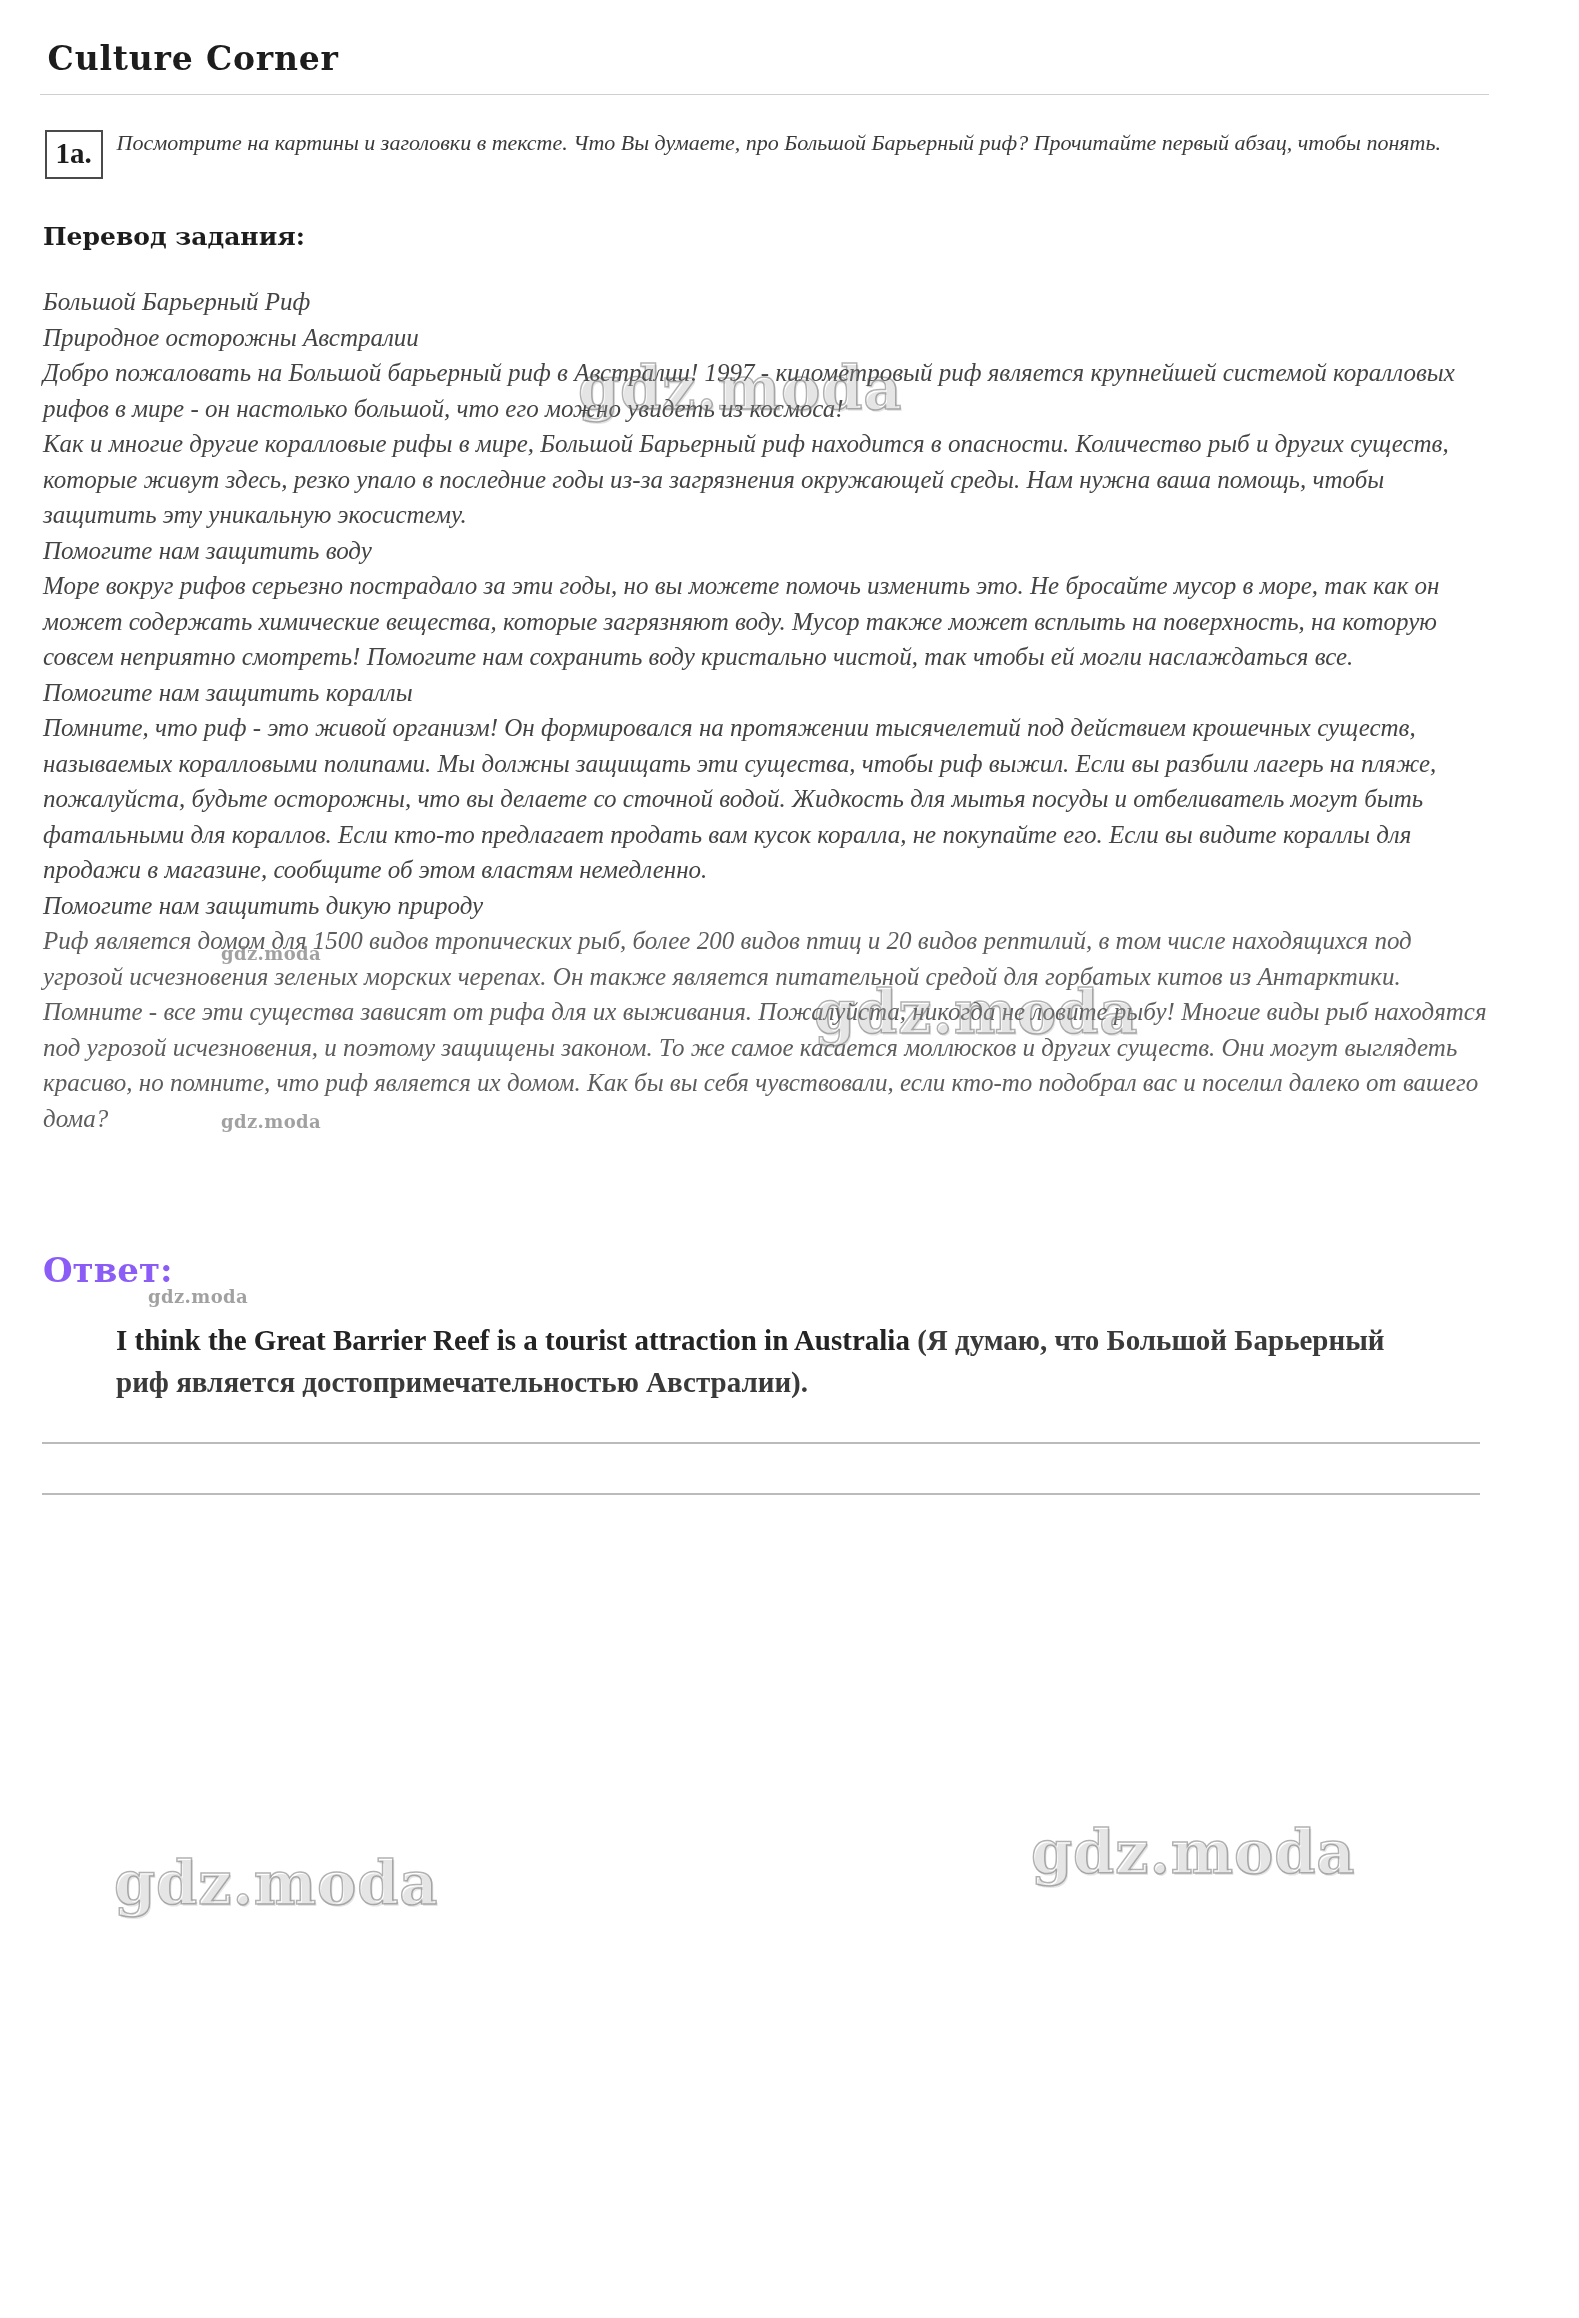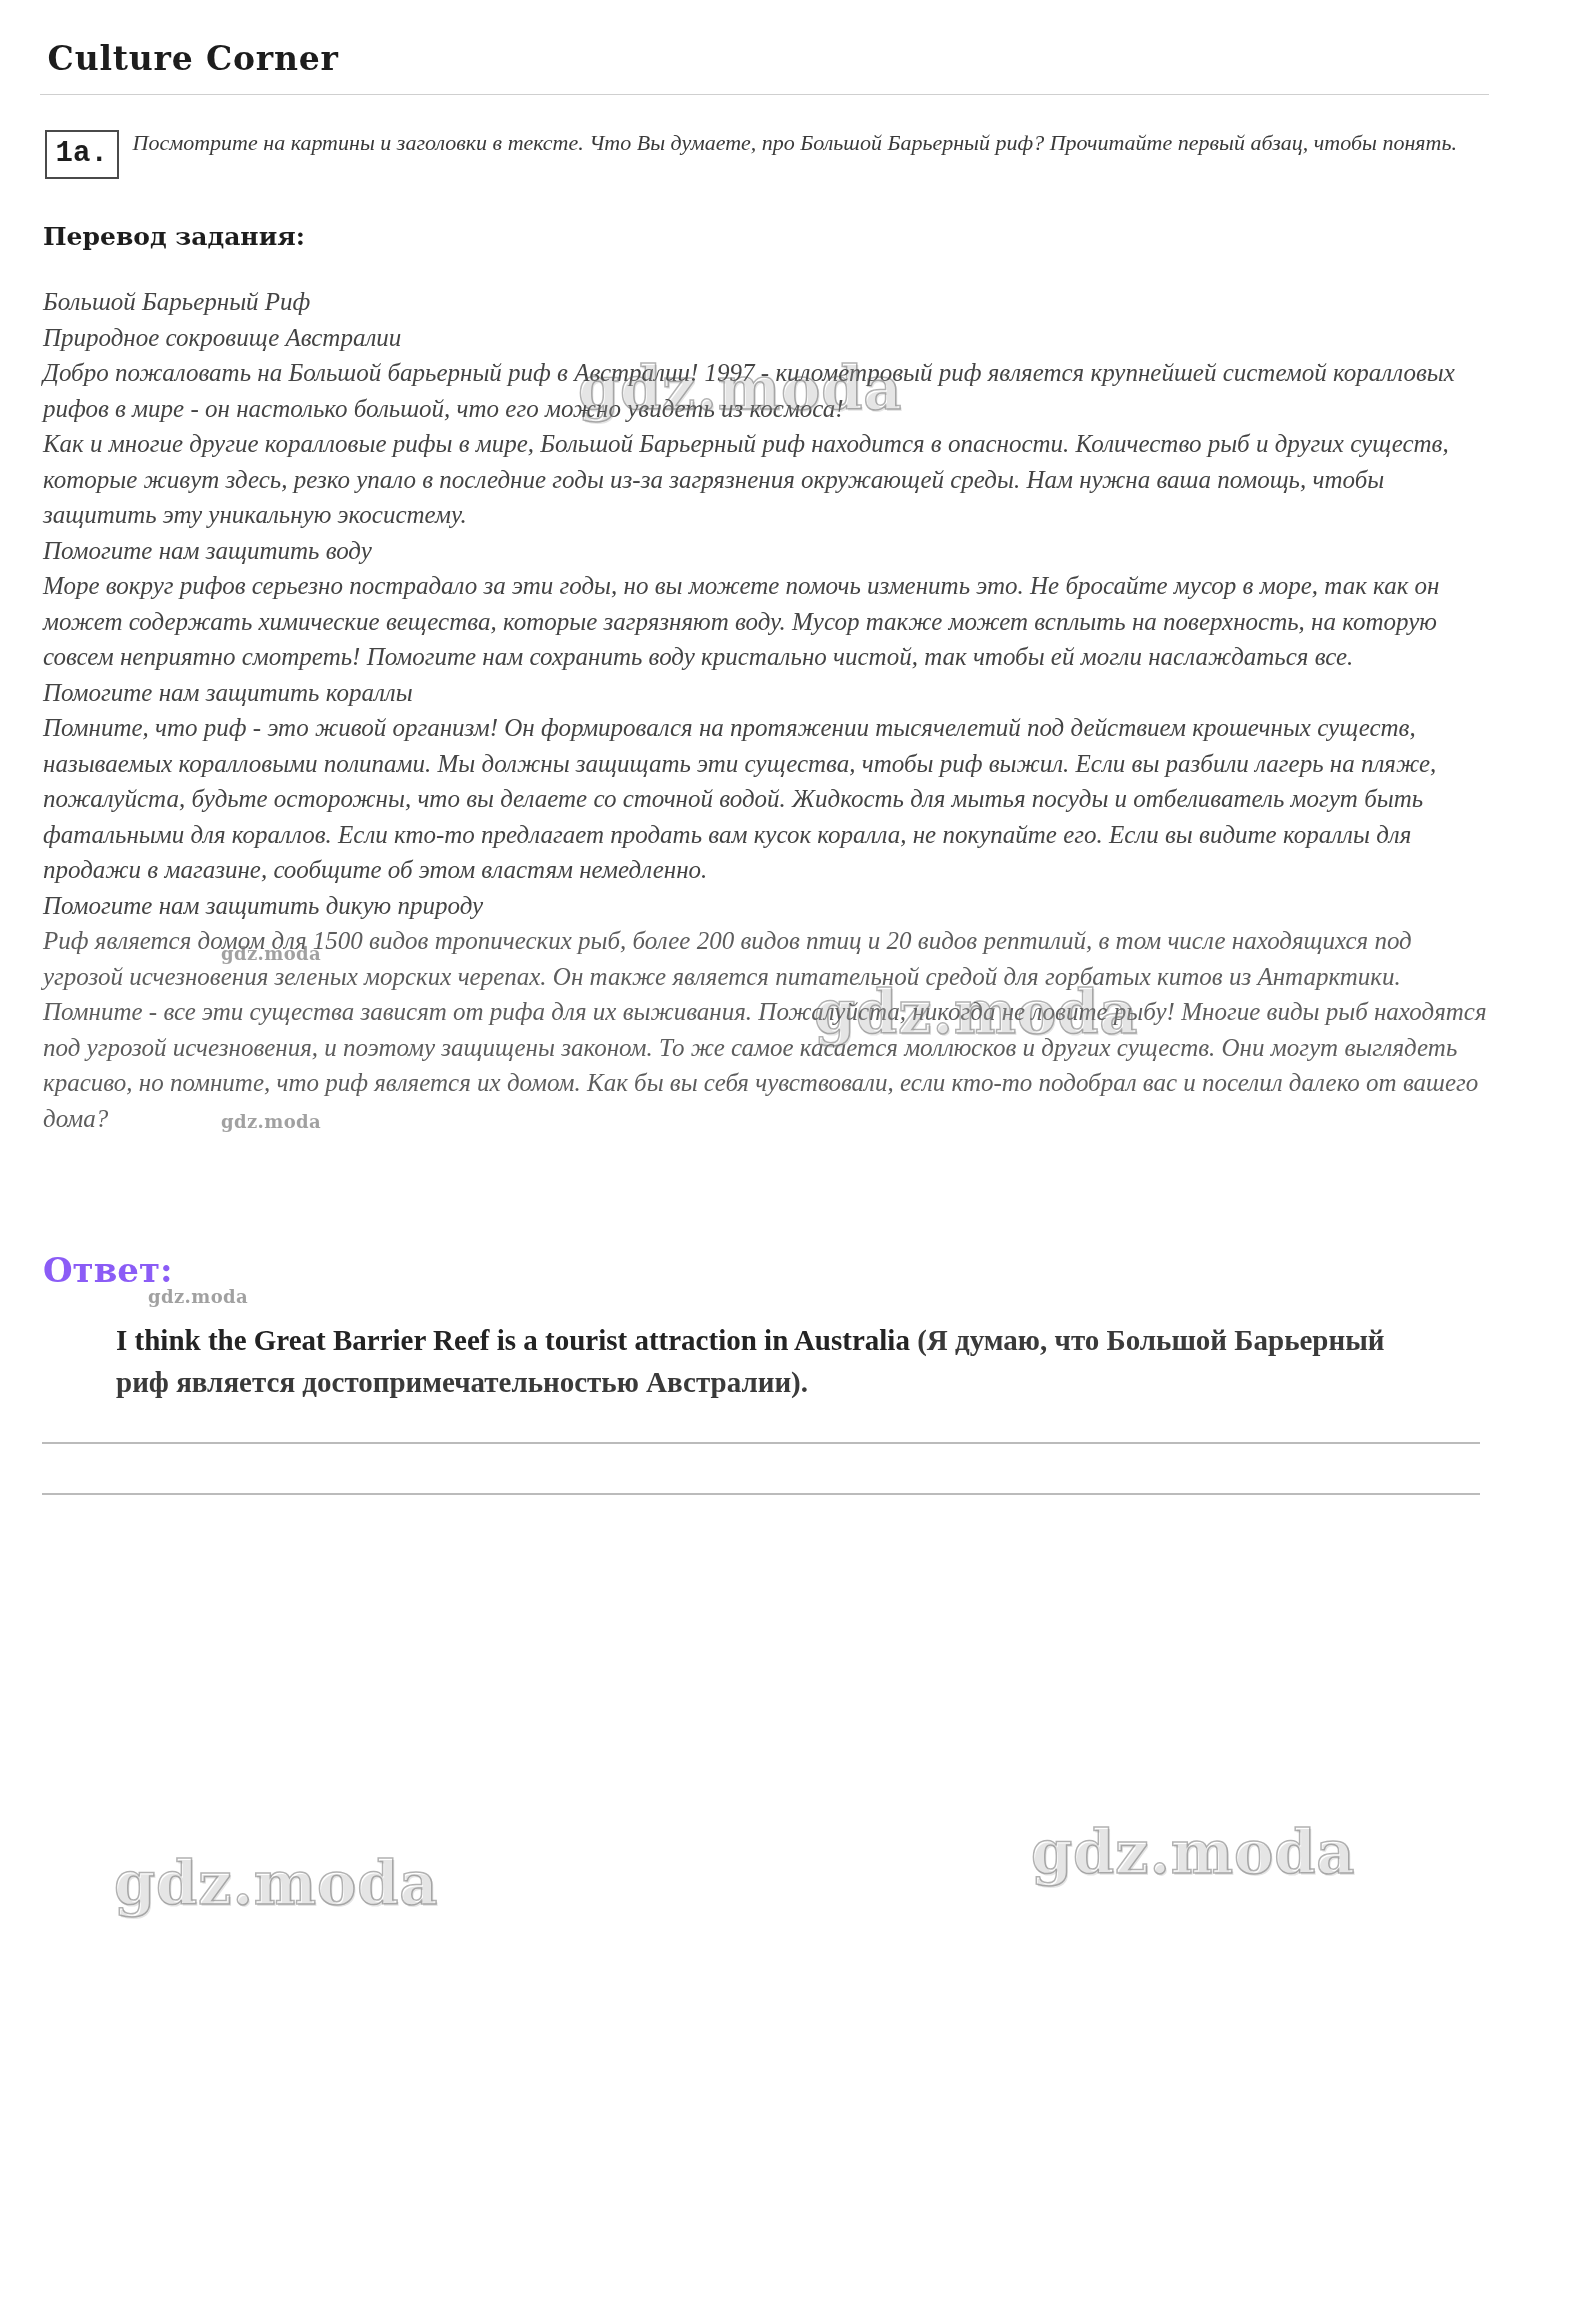--- a/index.html
+++ b/index.html
@@ -45,21 +45,21 @@
 
   
   .task-row {
     display: flex;
     align-items: flex-start;
     margin-top: 33px;
   }
   .task-badge {
     flex: 0 0 auto;
     border: 2.3px solid #4a4a4a;
-    font-family: Liberation Mono, monospace;
+    font-family: Liberation Serif, serif;
     font-weight: bold;
     font-size: 29px;
     line-height: 1;
     padding: 7.6px 9px 9px 9px;
     margin: 1.5px 13.7px 0 4.6px;
     color: #1d1d1d;
     white-space: nowrap;
   }
   .task-text {
     font-style: italic;
@@ -178,21 +178,21 @@
 
     <div class="task-row">
       <div class="task-badge">1a.</div>
       <div class="task-text">Посмотрите на картины и заголовки в тексте. Что Вы думаете, про Большой Барьерный риф? Прочитайте первый абзац, чтобы понять.</div>
     </div>
 
     <div class="section-label">Перевод задания:</div>
 
     <div class="body-text">
       <p>Большой Барьерный Риф</p>
-      <p>Природное сокровище Австралии</p>
+      <p>Природное осторожны Австралии</p>
       <p>Добро пожаловать на Большой барьерный риф в Австралии! 1997 - километровый риф является крупнейшей системой коралловых рифов в мире - он настолько большой, что его можно увидеть из космоса!</p>
       <p>Как и многие другие коралловые рифы в мире, Большой Барьерный риф находится в опасности. Количество рыб и других существ, которые живут здесь, резко упало в последние годы из-за загрязнения окружающей среды. Нам нужна ваша помощь, чтобы защитить эту уникальную экосистему.</p>
       <p>Помогите нам защитить воду</p>
       <p>Море вокруг рифов серьезно пострадало за эти годы, но вы можете помочь изменить это. Не бросайте мусор в море, так как он может содержать химические вещества, которые загрязняют воду. Мусор также может всплыть на поверхность, на которую совсем неприятно смотреть! Помогите нам сохранить воду кристально чистой, так чтобы ей могли наслаждаться все.</p>
       <p>Помогите нам защитить кораллы</p>
       <p>Помните, что риф - это живой организм! Он формировался на протяжении тысячелетий под действием крошечных существ, называемых коралловыми полипами. Мы должны защищать эти существа, чтобы риф выжил. Если вы разбили лагерь на пляже, пожалуйста, будьте осторожны, что вы делаете со сточной водой. Жидкость для мытья посуды и отбеливатель могут быть фатальными для кораллов. Если кто-то предлагает продать вам кусок коралла, не покупайте его. Если вы видите кораллы для продажи в магазине, сообщите об этом властям немедленно.</p>
       <p>Помогите нам защитить дикую природу</p>
       <p class="para-faded">Риф является домом для 1500 видов тропических рыб, более 200 видов птиц и 20 видов рептилий, в том числе находящихся под угрозой исчезновения зеленых морских черепах. Он также является питательной средой для горбатых китов из Антарктики. Помните - все эти существа зависят от рифа для их выживания. Пожалуйста, никогда не ловите рыбу! Многие виды рыб находятся под угрозой исчезновения, и поэтому защищены законом. То же самое касается моллюсков и других существ. Они могут выглядеть красиво, но помните, что риф является их домом. Как бы вы себя чувствовали, если кто-то подобрал вас и поселил далеко от вашего дома?</p>
     </div>
 

